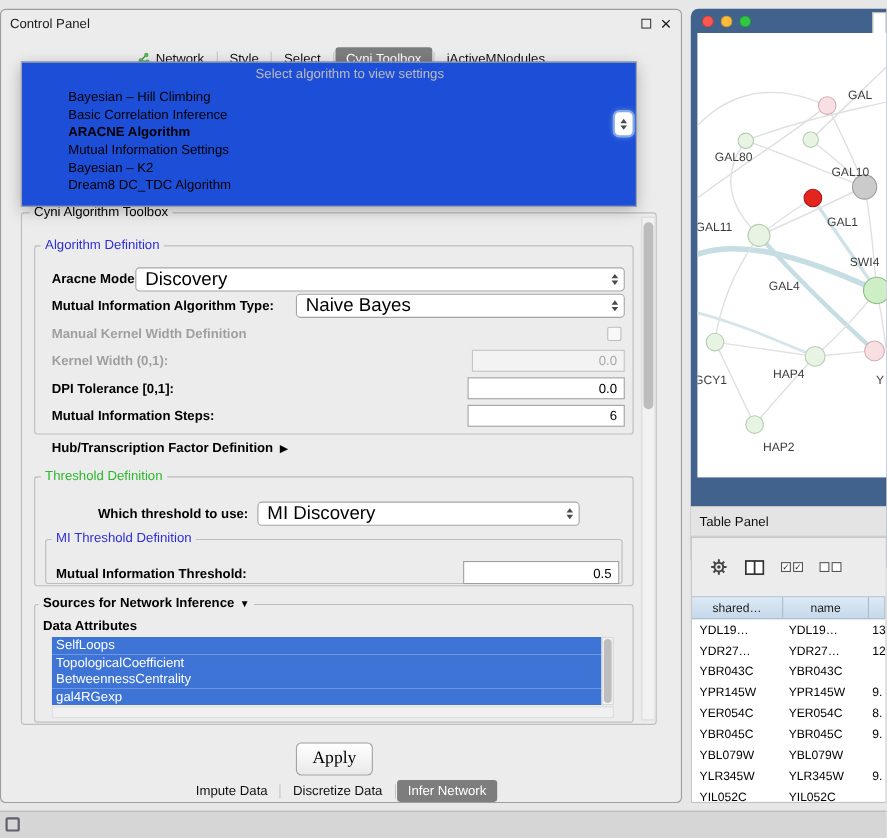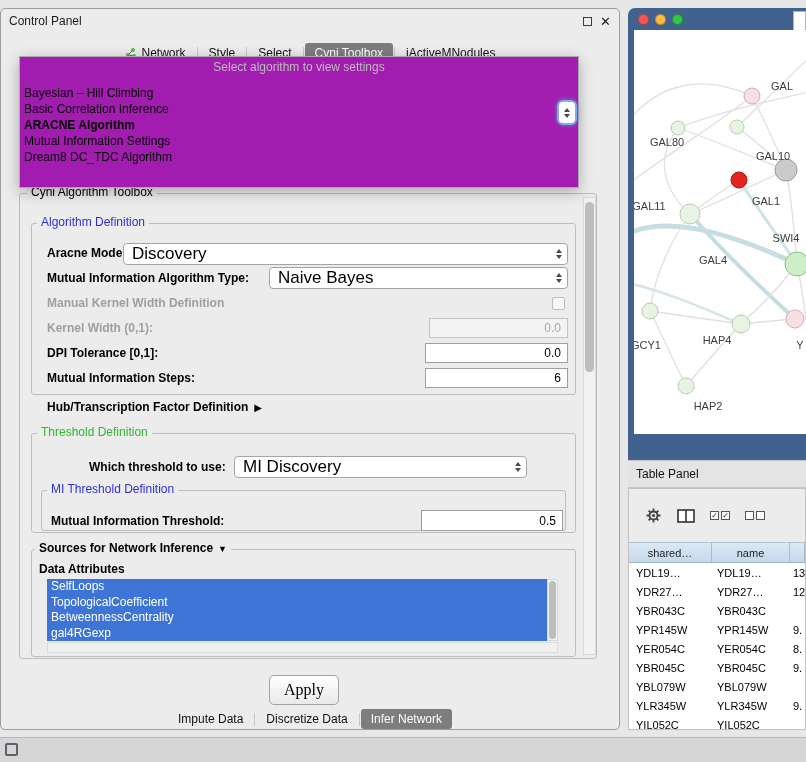--- a/index.html
+++ b/index.html
@@ -15,23 +15,23 @@
   .close-x{font-size:13px;font-weight:bold;color:#1c1c1c;line-height:13px;}
   .tabbar{position:absolute;left:0;width:100%;display:flex;justify-content:center;align-items:center;height:24px;font-size:12px;color:#111;}
   .tabbar.top{top:32px;}
   .tabbar.bottom{top:699px;height:22px;}
   .tab{padding:3px 10px;border-radius:3px;display:flex;align-items:center;gap:5px;white-space:nowrap;}
   .tab.selected{background:#7d7d7d;color:#fff;}
   .tab-sep{width:1px;height:13px;background:#c6c6c6;margin:0 1px;}
   .net-ic{display:inline-flex;}
 
   
-  .popup{position:absolute;left:18px;top:47px;width:560px;height:132px;background:#a21caf;border:1px solid #a9a9a9;box-shadow:0 4px 14px rgba(0,0,0,.28);z-index:20;}
+  .popup{position:absolute;left:18px;top:47px;width:560px;height:132px;background:#1d4ed8;border:1px solid #a9a9a9;box-shadow:0 4px 14px rgba(0,0,0,.28);z-index:20;padding-left:38px;}
   .popup-placeholder{text-align:center;color:#bcbcbc;font-size:12px;padding-top:3px;height:18px;}
-  .popup-items{margin-top:10px;}
+  .popup-items{margin-top:5px;}
   .popup-item{height:16px;line-height:16px;padding-left:4px;font-size:12px;color:#000;white-space:nowrap;}
   .popup-item.selected{font-weight:bold;}
   .combo-fragment{position:absolute;left:556px;top:91px;width:20px;height:25px;background:#fff;border:2px solid #85abe4;border-radius:6px;box-shadow:0 0 5px rgba(95,145,225,.9);z-index:21;display:flex;flex-direction:column;align-items:center;justify-content:center;gap:2px;}
 
   
   .group{position:absolute;border:1px solid #bdbdbd;border-radius:3px;}
   .gtitle{position:absolute;background:#ececec;padding:0 4px;font-size:12px;z-index:3;white-space:nowrap;line-height:13px;}
   .gtitle.blue{color:#2f2fd3;}
   .gtitle.green{color:#2db82d;}
   .gtitle.bold{font-weight:700;}
@@ -217,20 +217,21 @@
         </div>
       </div>
 
     <div class="popup">
       <div class="popup-placeholder">Select algorithm to view settings</div>
       <div class="popup-items">
           <div class="popup-item">Bayesian – Hill Climbing</div>
           <div class="popup-item">Basic Correlation Inference</div>
           <div class="popup-item selected">ARACNE Algorithm</div>
           <div class="popup-item">Mutual Information Settings</div>
+          <div class="popup-item">Bayesian – K2</div>
           <div class="popup-item">Dream8 DC_TDC Algorithm</div>
         </div>
     </div>
     <div class="combo-fragment">
       <span class="tri-up"></span>
       <span class="tri-down"></span>
     </div>
   </section>
 
   <section class="network-window">

